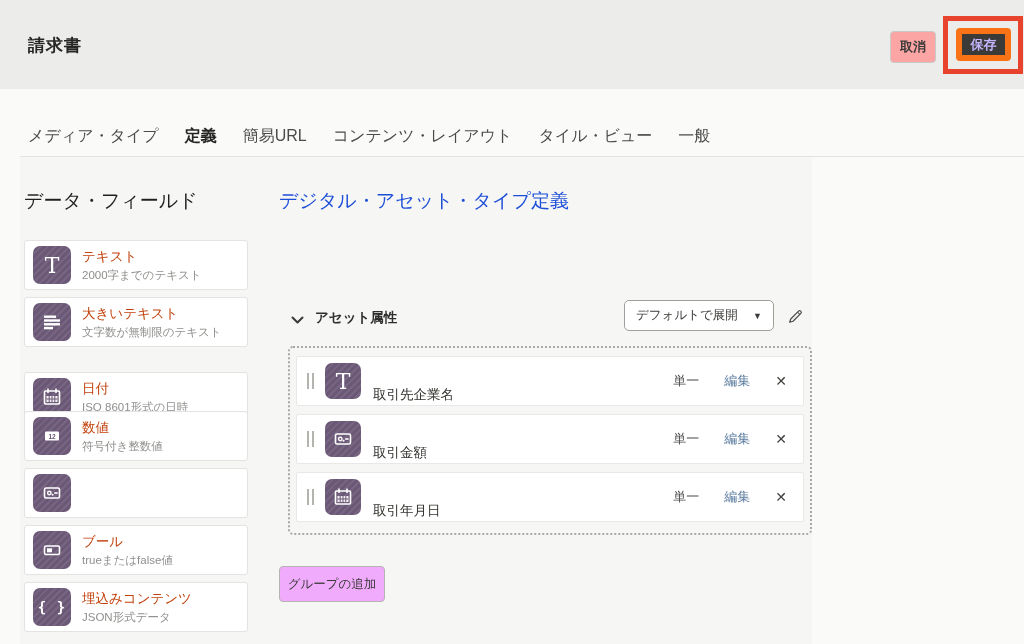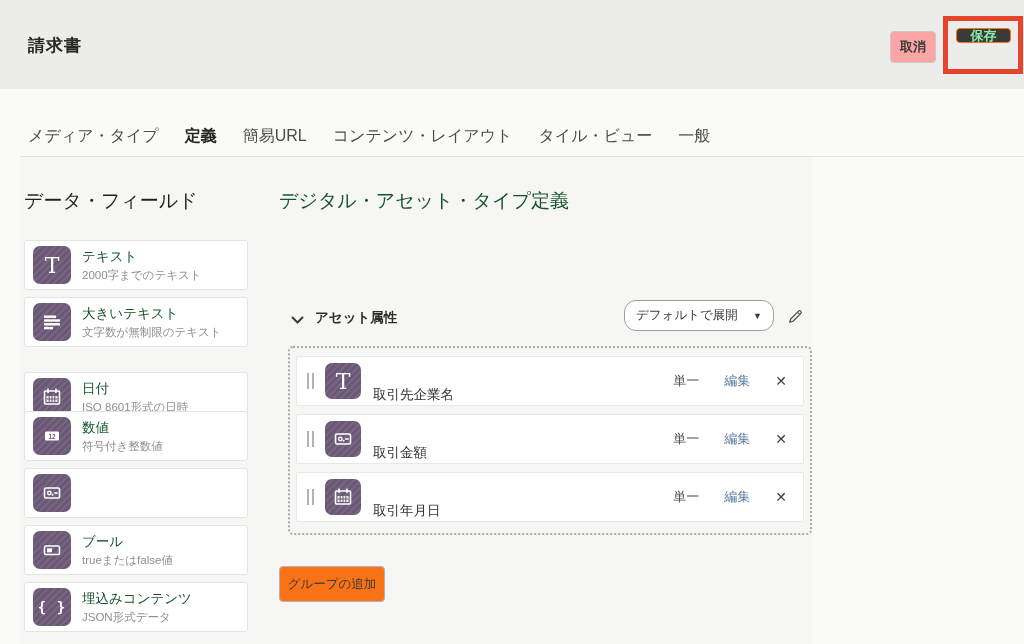--- a/index.html
+++ b/index.html
@@ -6,69 +6,69 @@
   html,body { width:1024px; height:644px; }
   body { font-family:"Liberation Sans","DejaVu Sans",sans-serif; background:#fafaf9; color:#3a3a38; }
   #app { position:relative; width:1024px; height:644px; overflow:hidden; background:#fafaf9; }
 
   
   .header { position:absolute; left:0; top:0; width:1024px; height:89px; background:#ececea; }
   .page-title { position:absolute; left:28px; top:34px; font-size:17px; font-weight:bold; color:#262624; letter-spacing:1px; }
   .btn { display:flex; align-items:center; justify-content:center; font-size:13px; font-weight:bold; border-radius:4px; cursor:pointer; }
   .btn-cancel { position:absolute; left:890px; top:31px; width:46px; height:32px; background:#fca5a5; border:1px solid #c9c9c6; color:#3a3a38; }
   .annotation-box { position:absolute; left:943px; top:16px; width:80px; height:58px; border:5px solid #e8432c; }
-  .btn-save { position:absolute; left:956px; top:28px; width:55px; height:15px; background:#3a3a38; border:1px solid #f97316; color:#86efac; }
+  .btn-save { position:absolute; left:956px; top:28px; width:55px; height:33px; background:#3a3a38; border:6px solid #f97316; color:#c4b5fd; }
 
   
   .tabbar { position:absolute; left:28px; top:126px; display:flex; gap:26px; align-items:flex-end; }
   .tab { font-size:16px; color:#4b4b49; padding-bottom:11px; border-bottom:3px solid transparent; cursor:pointer; white-space:nowrap; }
   .tab.active { font-weight:bold; color:#262624; border-bottom-color:#48593a; }
   .tab-divider { position:absolute; left:20px; top:156px; width:1004px; height:1px; background:#e3e3e1; }
 
   
   .content-panel { position:absolute; left:20px; top:157px; width:792px; height:487px; background:#f6f6f5; }
 
   
   .palette-title { position:absolute; left:24px; top:188px; font-size:19px; color:#1f1f1d; }
   .pcard { position:absolute; left:24px; width:224px; height:50px; background:#ffffff; border:1px solid #e3e3e1; border-radius:3px; display:flex; align-items:center; cursor:grab; }
   .ficon { width:38px; height:38px; min-width:38px; margin-left:8px; border-radius:7px; background-color:#6b5876;
            background-image:repeating-linear-gradient(135deg, rgba(255,255,255,0.08) 0px, rgba(255,255,255,0.08) 2px, transparent 2px, transparent 5px);
            display:flex; align-items:center; justify-content:center; }
   .ficon.small { width:36px; height:36px; min-width:36px; margin:0; }
   .pcard-text { margin-left:11px; display:flex; flex-direction:column; gap:2px; }
-  .pcard-name { font-size:13.5px; color:#14532d; }
+  .pcard-name { font-size:13.5px; color:#c2410c; }
   .pcard-desc { font-size:11.5px; color:#908f8c; }
   .ficon .glyphT { font-family:"DejaVu Serif","Liberation Serif",serif; font-size:22px; color:#fff; }
   .ficon .glyphJson { font-family:"DejaVu Sans Mono","Liberation Mono",monospace; font-size:14px; font-weight:bold; color:#fff; letter-spacing:1px; }
 
   
-  .def-title { position:absolute; left:279px; top:188px; font-size:19px; color:#14532d; }
+  .def-title { position:absolute; left:279px; top:188px; font-size:19px; color:#1d4ed8; }
   .def-desc { position:absolute; left:279px; top:240px; width:540px; font-size:13px; line-height:20px; color:#403f3d; }
 
   .group-chevron { position:absolute; left:291px; top:311px; cursor:pointer; }
   .group-label { position:absolute; left:315px; top:309px; font-size:13.5px; font-weight:bold; color:#2e2e2c; }
-  .dropdown { position:absolute; left:624px; top:300px; width:150px; height:31px; background:#fff; border:1px solid #9f9f9c; border-radius:12px;
+  .dropdown { position:absolute; left:624px; top:300px; width:150px; height:31px; background:#fff; border:1px solid #9f9f9c; border-radius:5px;
               display:flex; align-items:center; justify-content:space-between; padding:0 11px; cursor:pointer; }
   .dropdown-value { font-size:12.5px; color:#3a3a38; }
   .dropdown-caret { font-size:9px; color:#3a3a38; }
   .pencil-btn { position:absolute; left:784px; top:305px; width:22px; height:22px; display:flex; align-items:center; justify-content:center; cursor:pointer; }
 
   .dotted-group { position:absolute; left:288px; top:346px; width:524px; height:189px; border:2px dotted #a9a9a6; border-radius:5px; background:transparent; }
   .attr-row { position:absolute; left:296px; width:508px; height:50px; background:#ffffff; border:1px solid #e8e8e6; border-radius:2px;
               display:flex; align-items:center; }
   .drag-handle { width:7px; height:16px; margin-left:10px; display:flex; gap:3px; cursor:grab; }
   .drag-handle i { display:block; width:2px; height:16px; background:#b3b3b0; }
   .attr-row .ficon.small { margin-left:11px; }
   .attr-label { margin-left:12px; font-size:13.5px; color:#33332f;margin-top:28px; }
   .attr-right { margin-left:auto; display:flex; align-items:center; gap:25px; padding-right:16px; }
   .attr-cardinality { font-size:13px; color:#4a4a48; }
   .attr-edit { font-size:13px; color:#5b7c9e; cursor:pointer; }
   .attr-close { font-size:14px; color:#3f3f3d; cursor:pointer; line-height:1; }
 
-  .btn-add-group { position:absolute; left:279px; top:566px; width:106px; height:36px; background:#f97316; border:1px solid #b5b5b2; border-radius:4px;
+  .btn-add-group { position:absolute; left:279px; top:566px; width:106px; height:36px; background:#f0abfc; border:1px solid #b5b5b2; border-radius:4px;
                    font-size:12.5px; font-weight:normal; color:#3a3a38; }
 </style>
 </head>
 <body>
 
 <div id="app">
 
   <div class="header">
     <div class="page-title">請求書</div>
     <button class="btn btn-cancel">取消</button>

